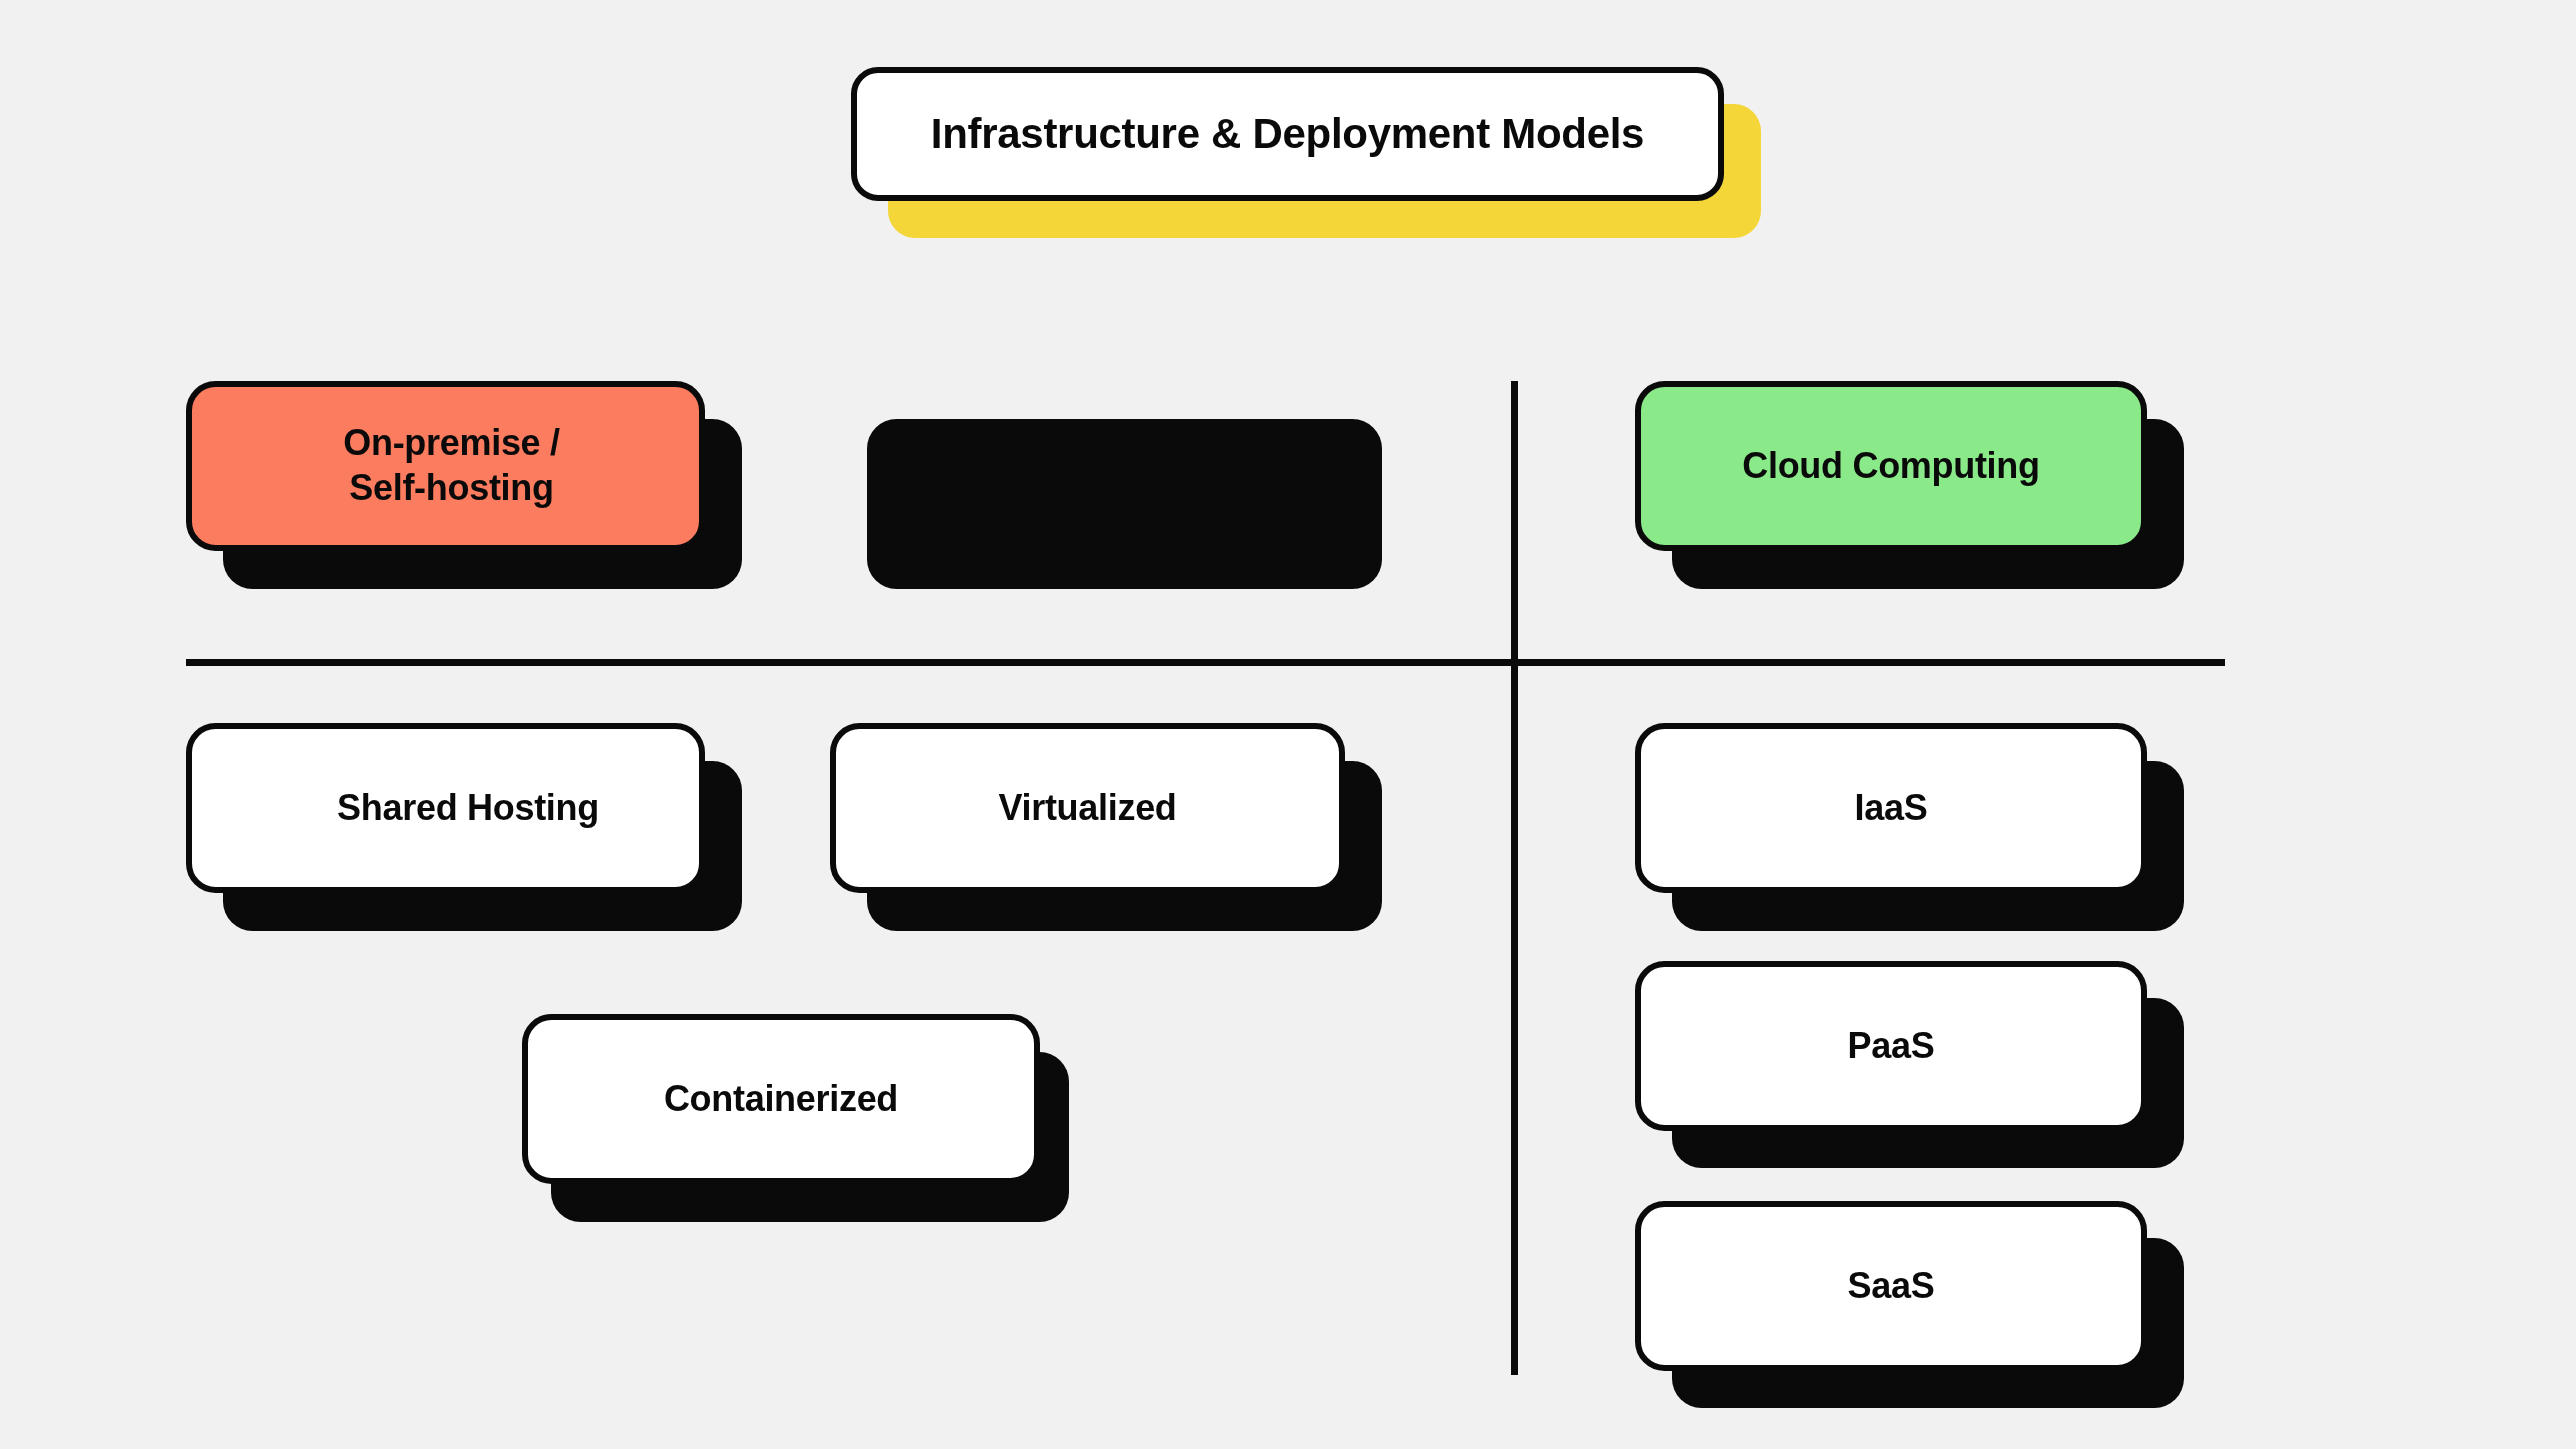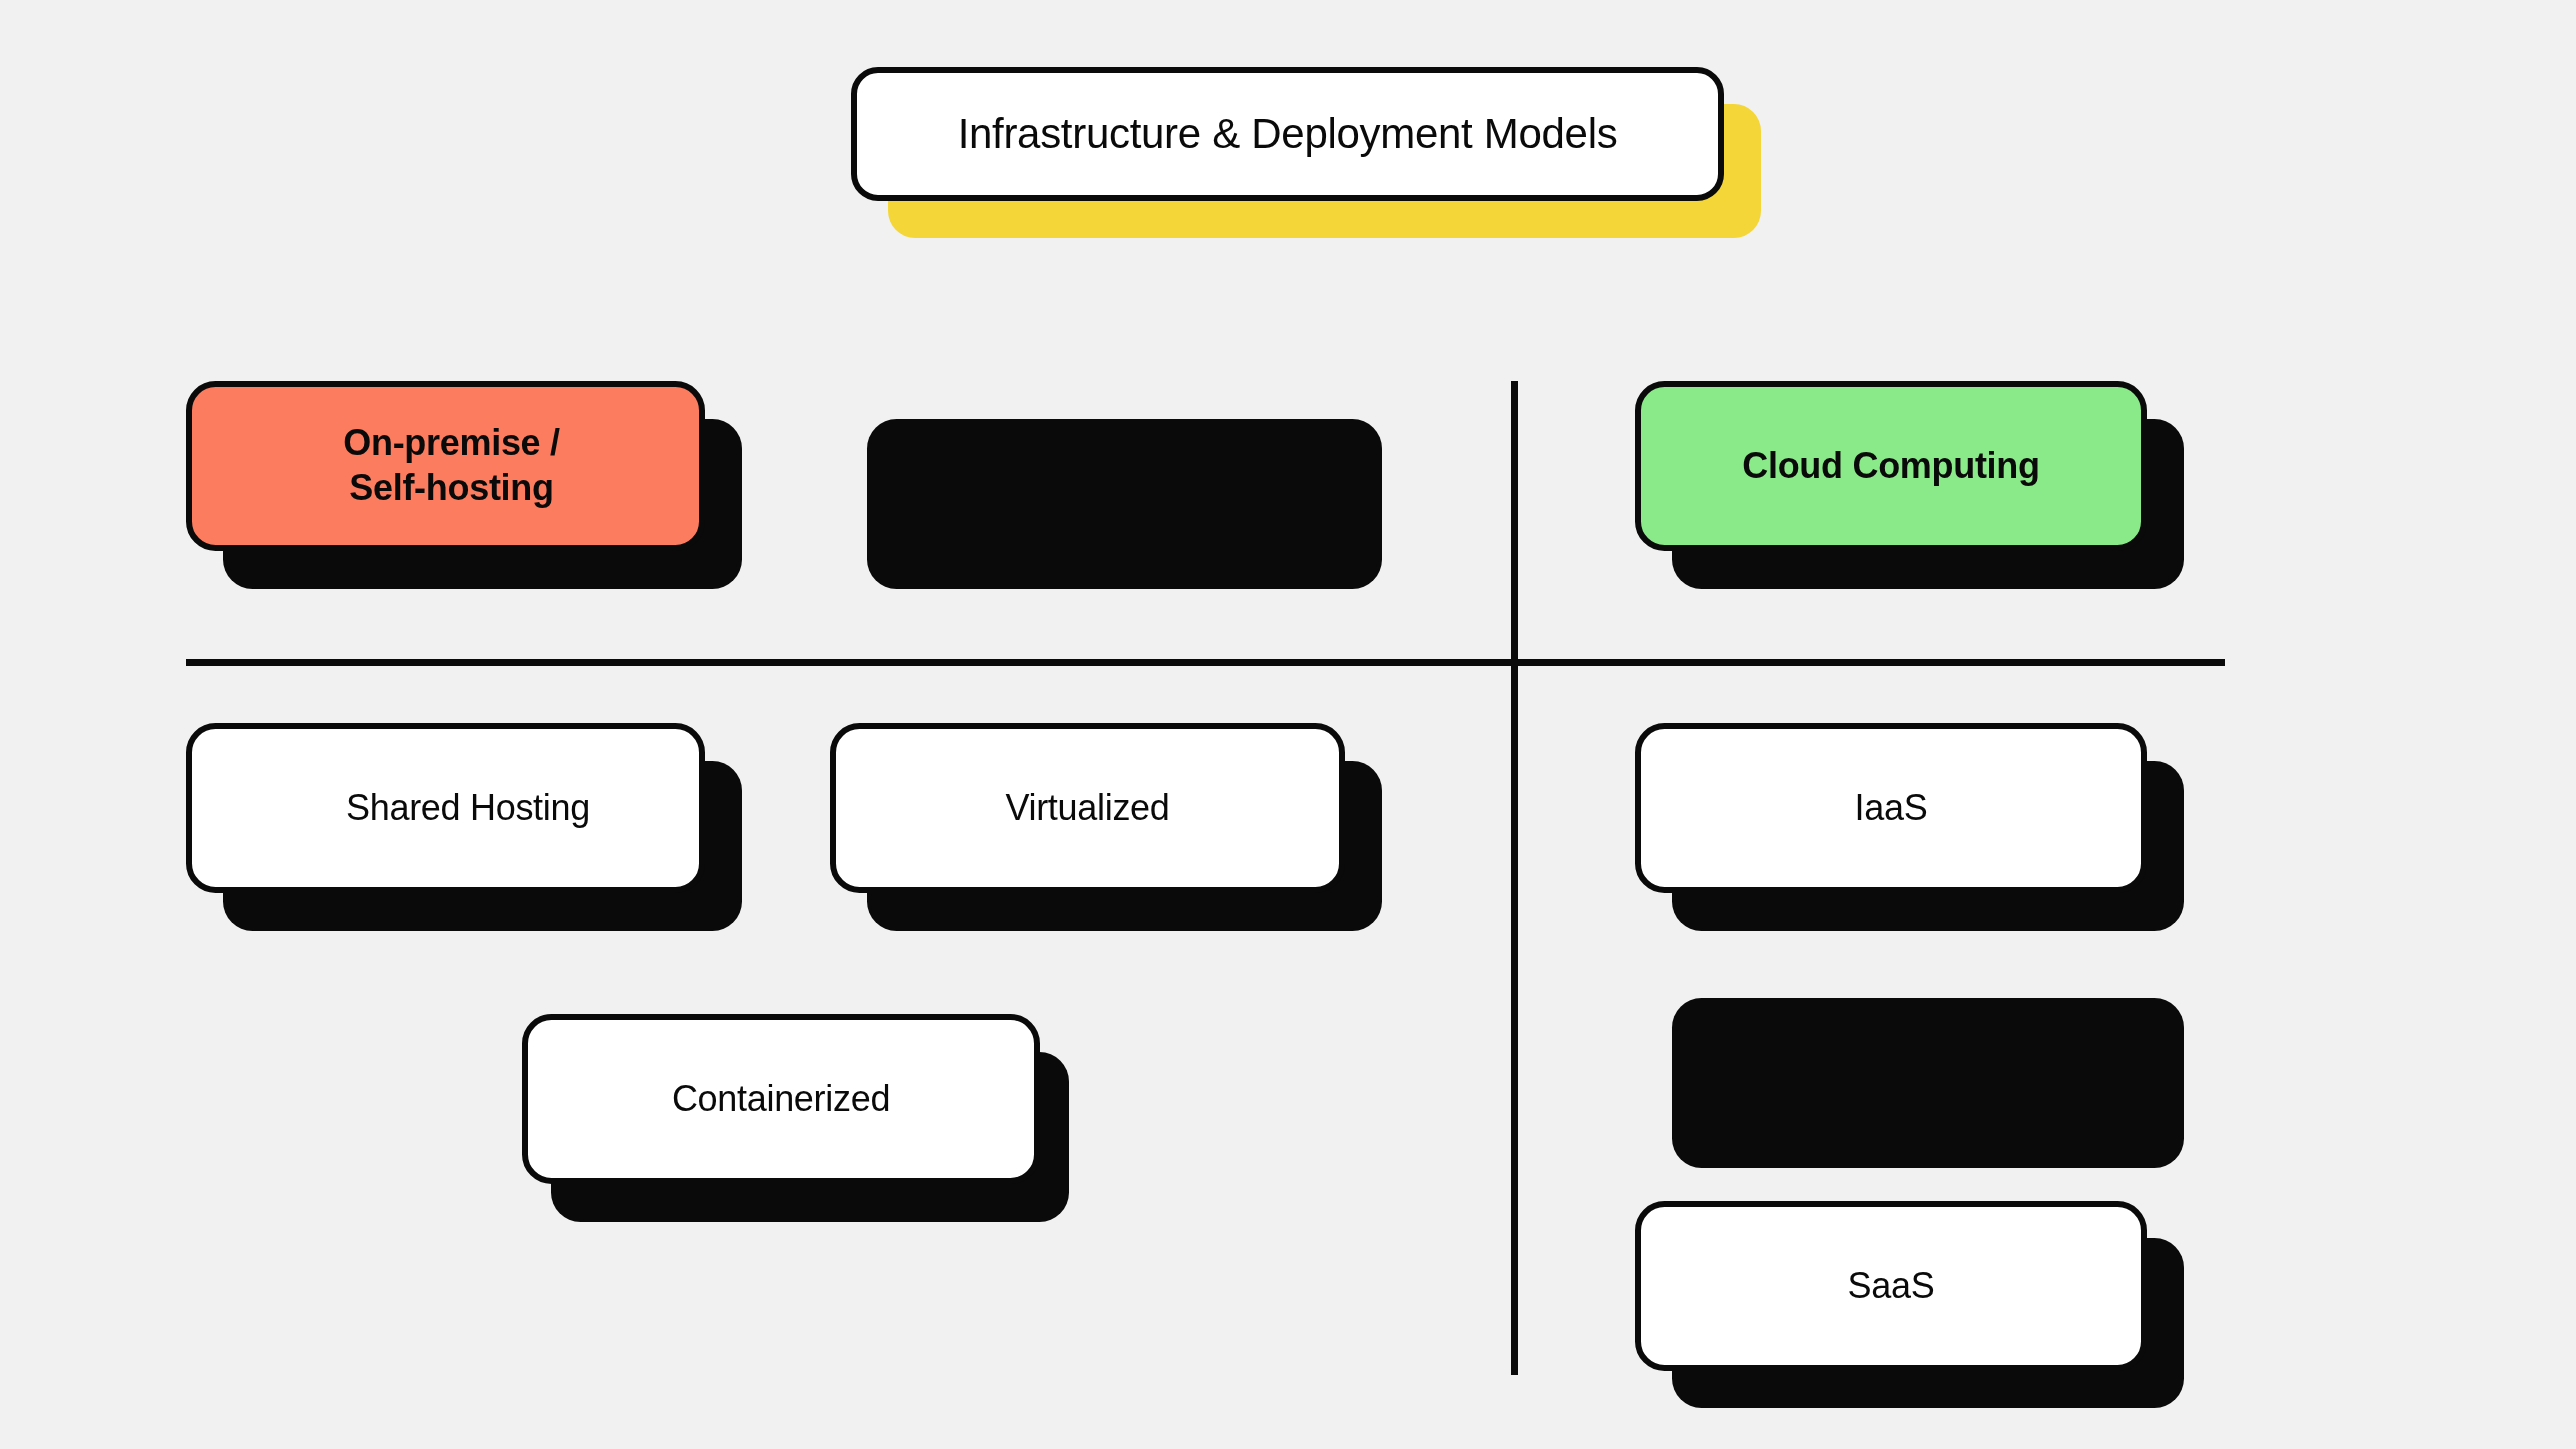--- a/index.html
+++ b/index.html
@@ -31,21 +31,21 @@
     border-radius: 29.5px;
     display: flex;
     align-items: center;
     justify-content: center;
     text-align: center;
     color: #0a0a0a;
     z-index: 3;
   }
   .card .label {
     font-size: 36px;
-    font-weight: 400;
+    font-weight: 700;
     letter-spacing: -0.3px;
     line-height: 1.24;
     white-space: pre-line;
   }
 
   
   .shadow {
     position: absolute;
     border-radius: 29.5px;
     background: #0a0a0a;
@@ -172,20 +172,23 @@
   <div class="card" id="card-container">
     <span class="label">Containerized</span>
   </div>
 
   <div class="shadow" id="shadow-iaas"></div>
   <div class="card" id="card-iaas">
     <span class="label">IaaS</span>
   </div>
 
   <div class="shadow" id="shadow-paas"></div>
+  <div class="card" id="card-paas">
+    <span class="label">PaaS</span>
+  </div>
 
   <div class="shadow" id="shadow-saas"></div>
   <div class="card" id="card-saas">
     <span class="label">SaaS</span>
   </div>
 
 </div>
 
 
 </body></html>

